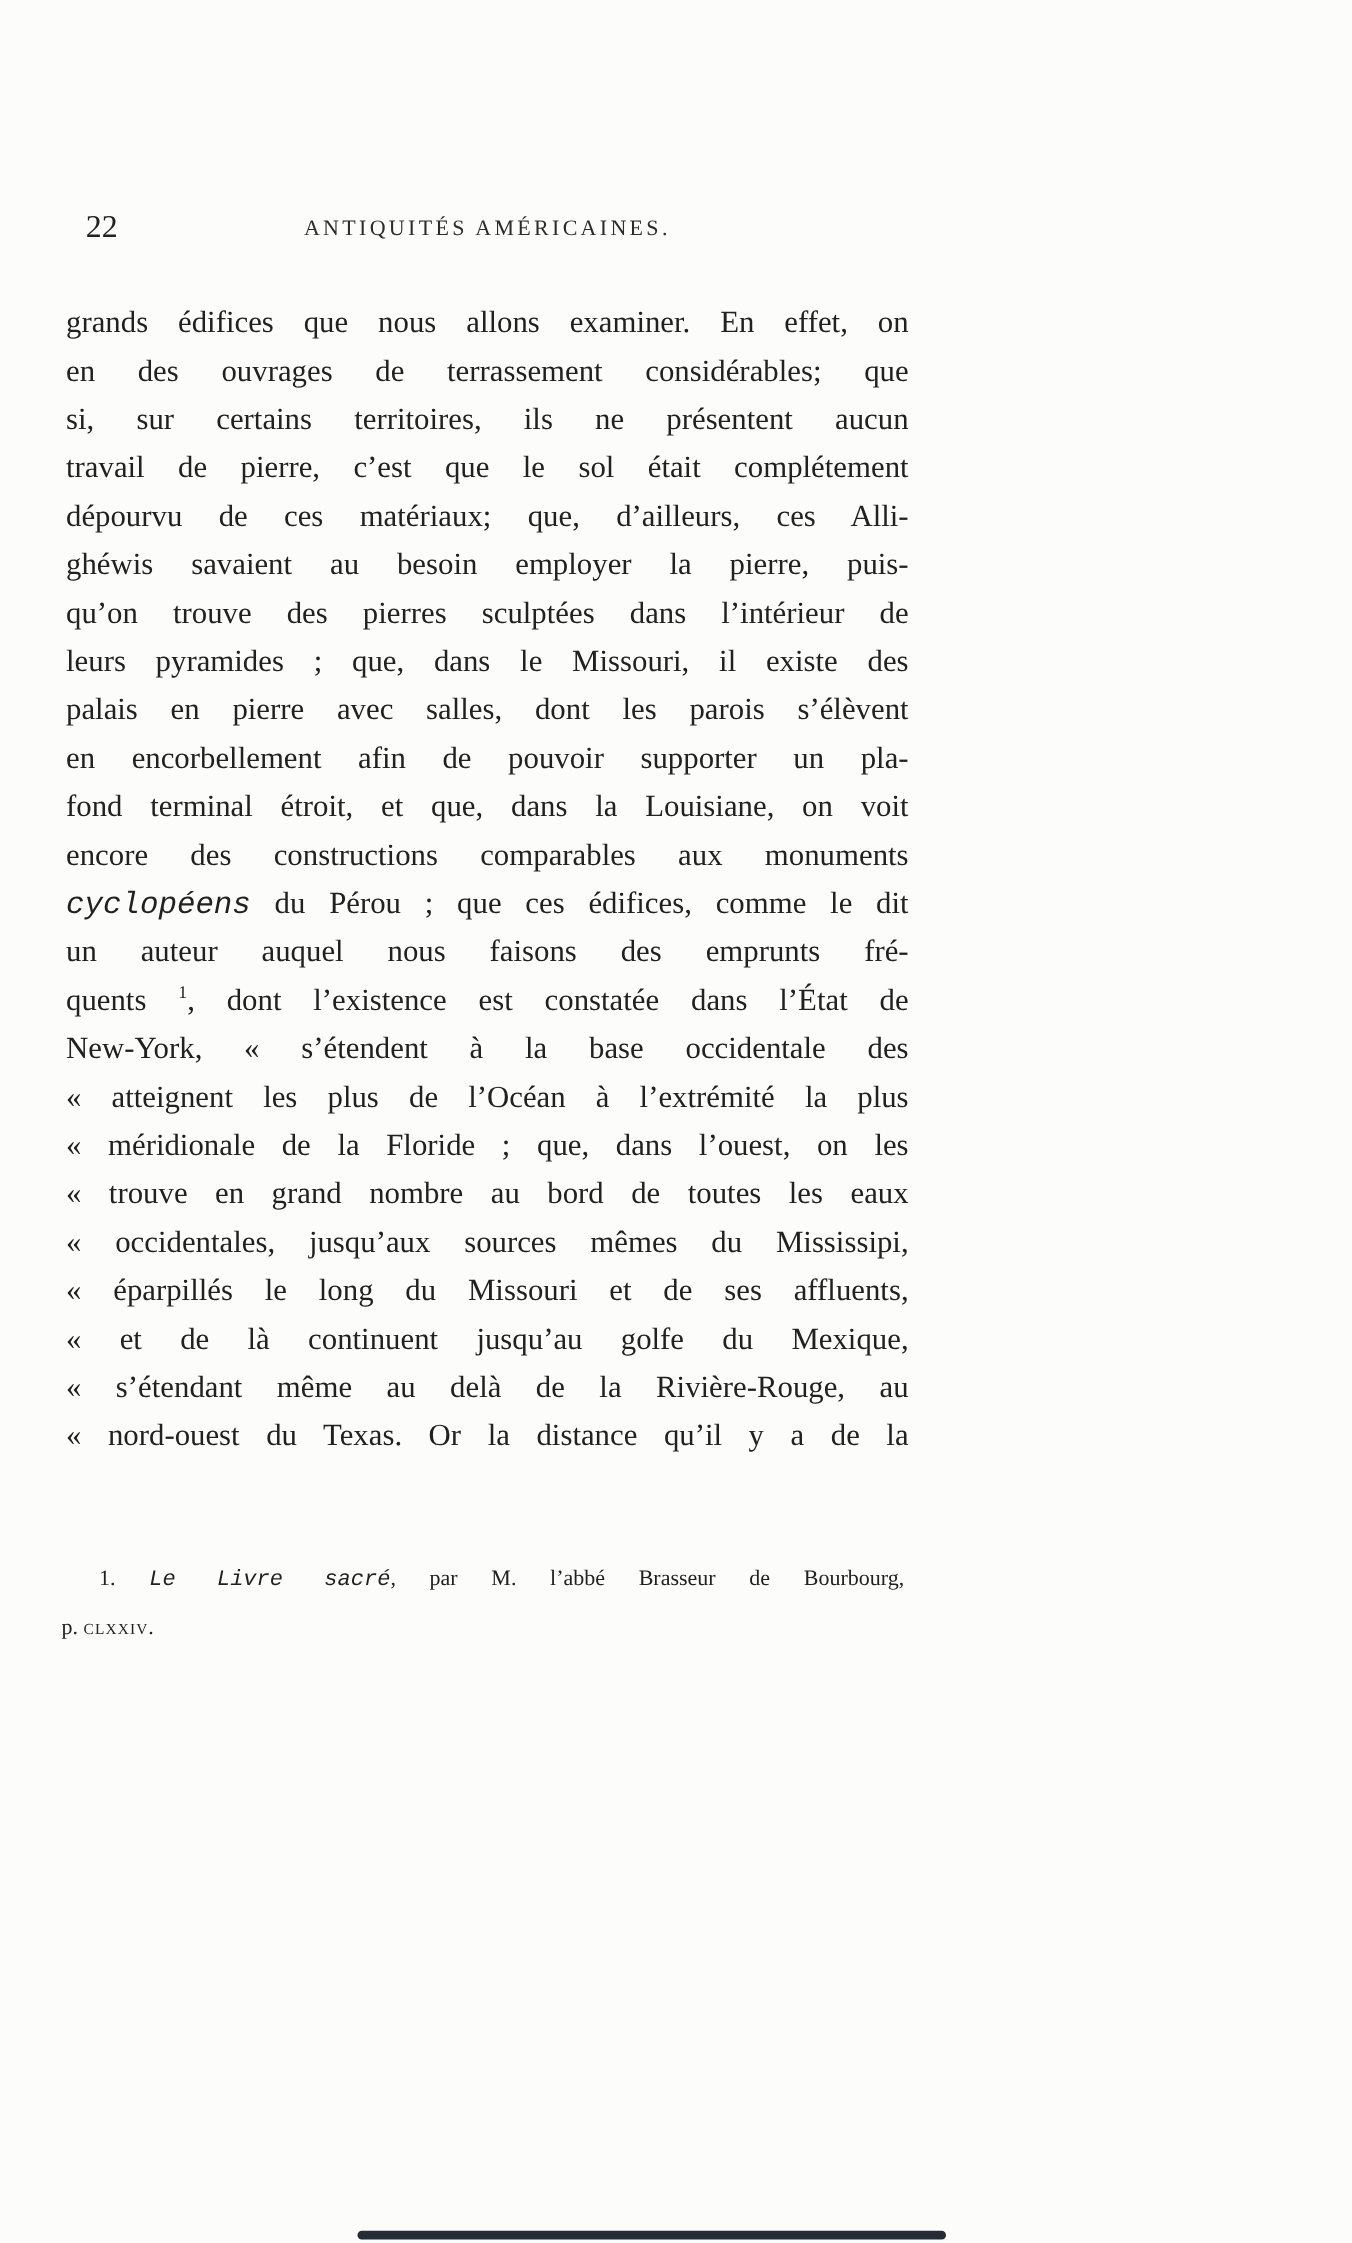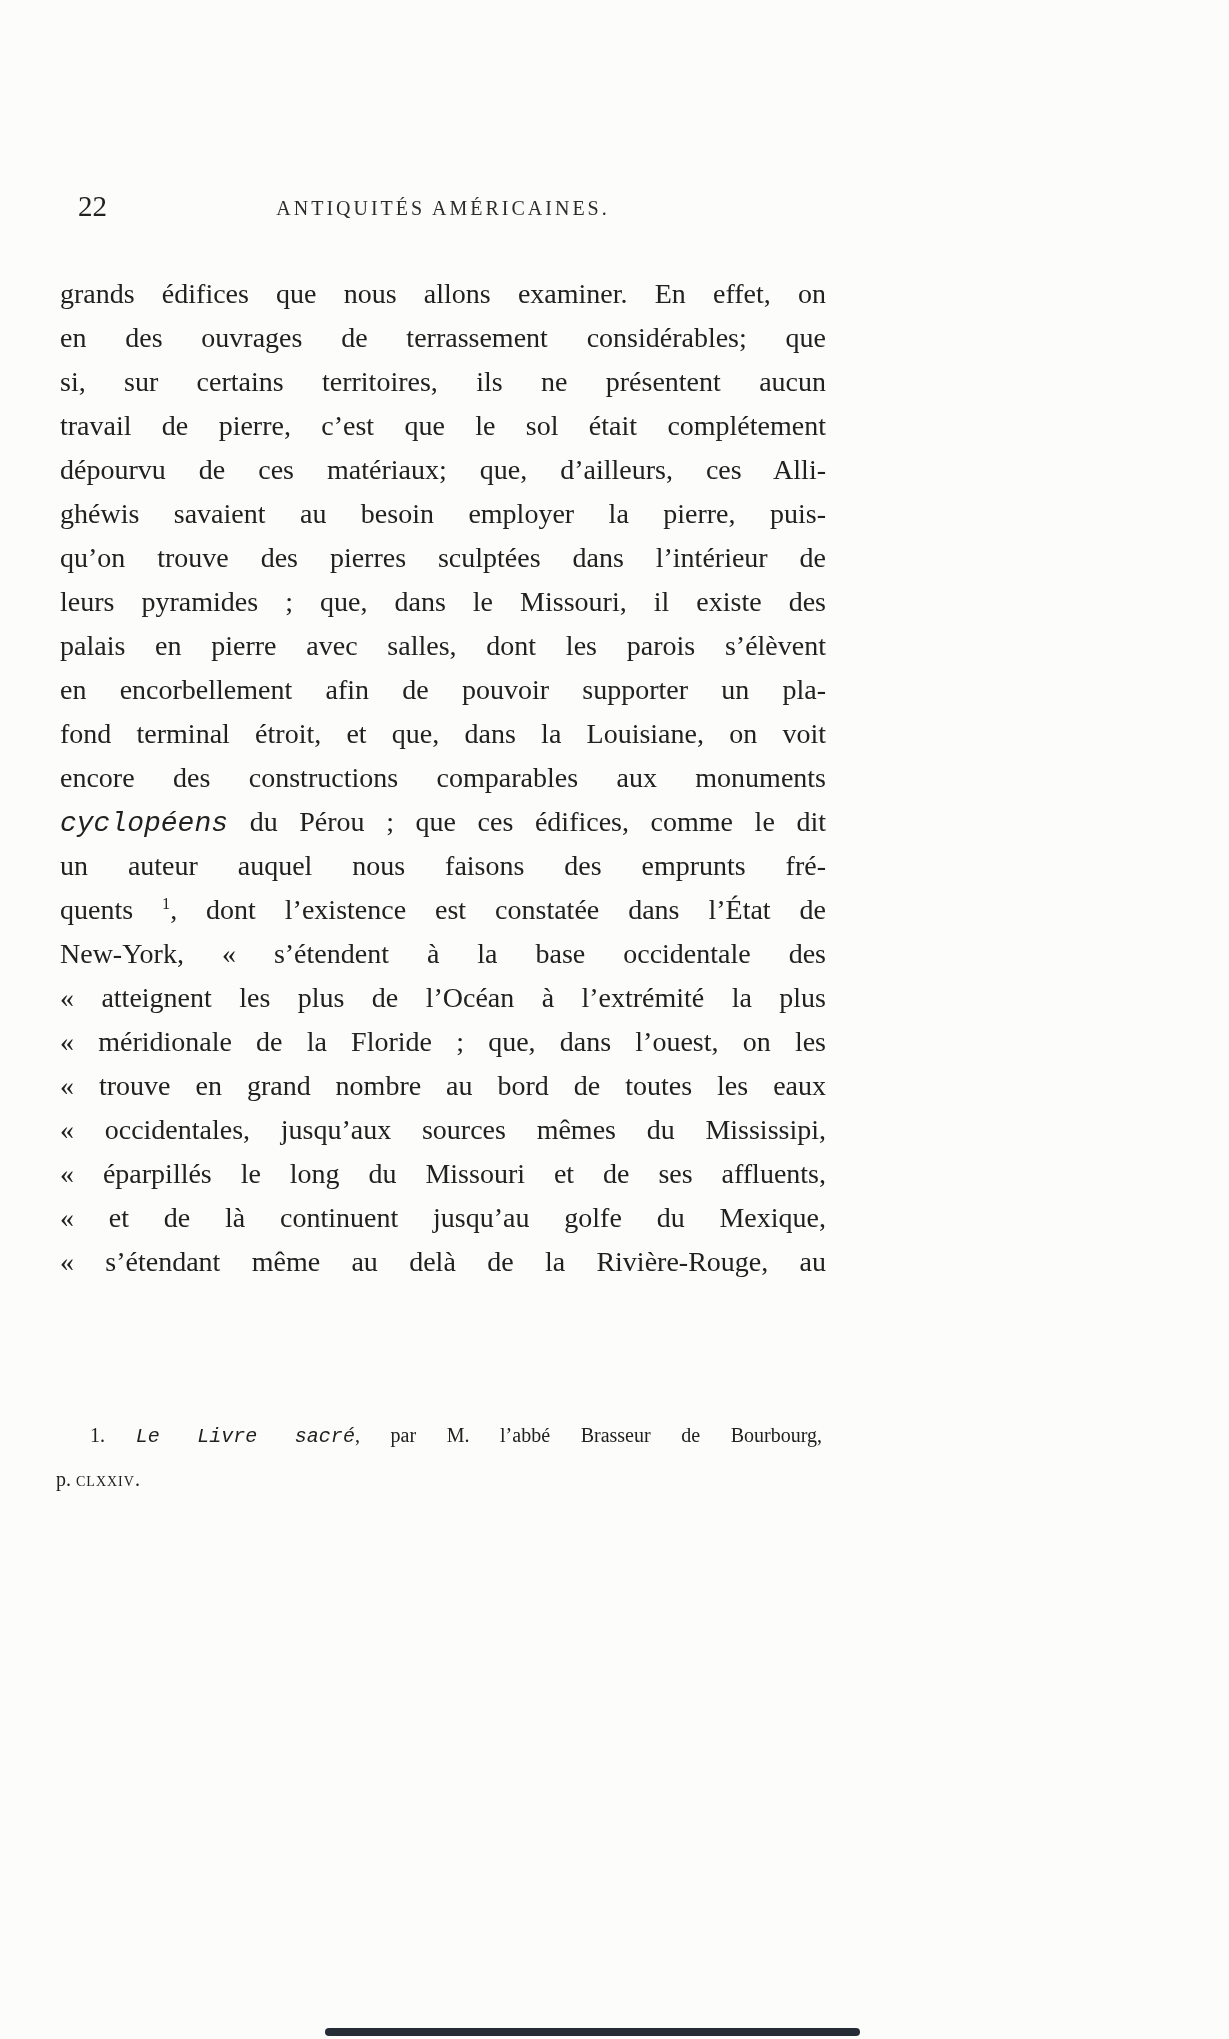--- a/index.html
+++ b/index.html
@@ -115,20 +115,21 @@
       <div class="body-line"><span>un auteur auquel nous faisons des emprunts fré-</span></div>
       <div class="body-line"><span>quents </span><sup>1</sup><span>, dont l’existence est constatée dans l’État de</span></div>
       <div class="body-line"><span>New-York, « s’étendent à la base occidentale des</span></div>
       <div class="body-line"><span>« atteignent les plus de l’Océan à l’extrémité la plus</span></div>
       <div class="body-line"><span>« méridionale de la Floride ; que, dans l’ouest, on les</span></div>
       <div class="body-line"><span>« trouve en grand nombre au bord de toutes les eaux</span></div>
       <div class="body-line"><span>« occidentales, jusqu’aux sources mêmes du Mississipi,</span></div>
       <div class="body-line"><span>« éparpillés le long du Missouri et de ses affluents,</span></div>
       <div class="body-line"><span>« et de là continuent jusqu’au golfe du Mexique,</span></div>
       <div class="body-line"><span>« s’étendant même au delà de la Rivière-Rouge, au</span></div>
+      <div class="body-line"><span>« nord-ouest du Texas. Or la distance qu’il y a de la</span></div>
     </div>
 
   <div class="footnote">
       <div class="fn-line indent"><span>1. </span><span class="it">Le Livre sacré</span><span>, par M. l’abbé Brasseur de Bourbourg,</span></div>
       <div class="fn-line left"><span>p. </span><span class="sc">clxxiv.</span></div>
     </div>
 
   <div class="scan-edge-artifact"></div>
 
 </div>

